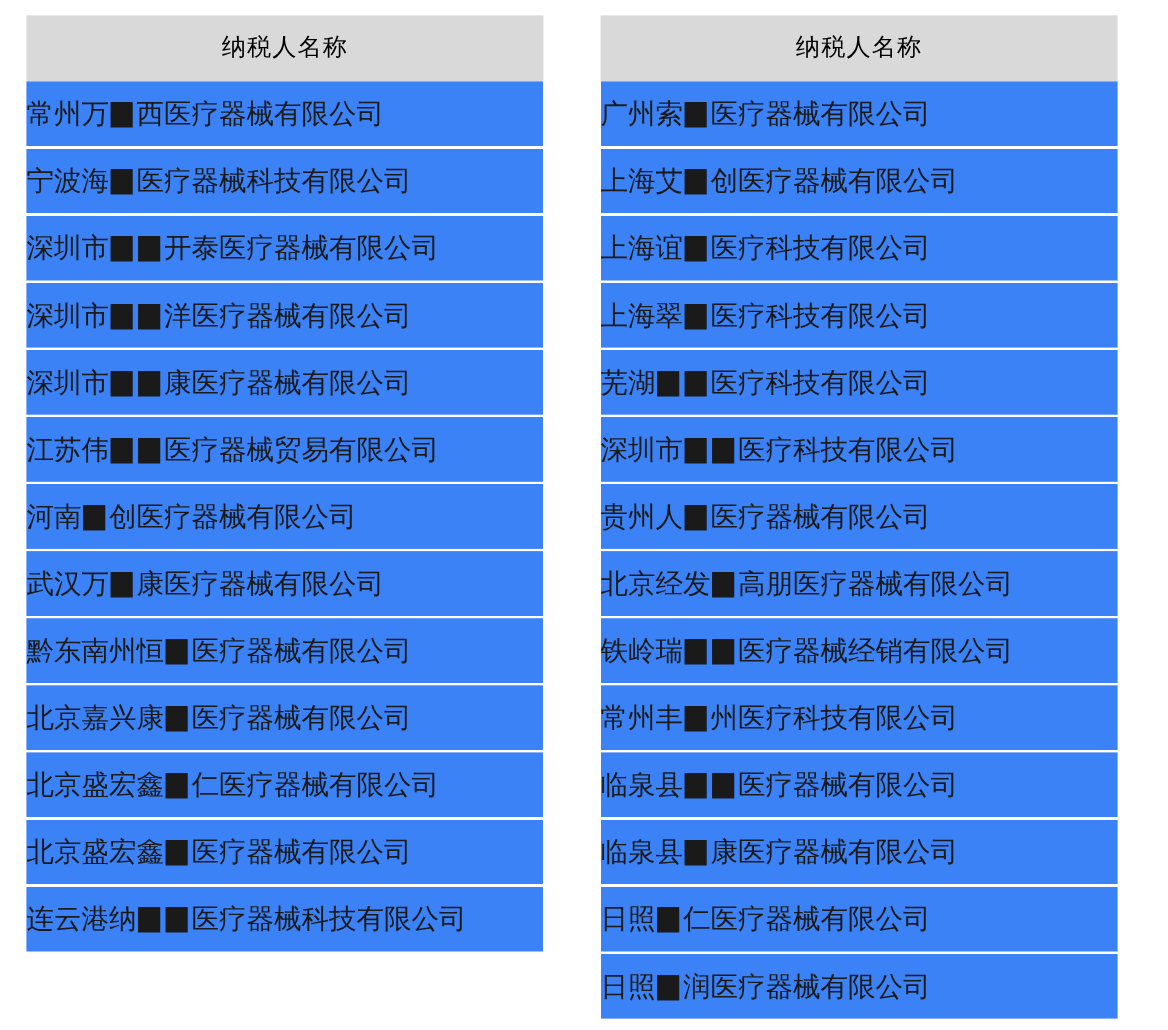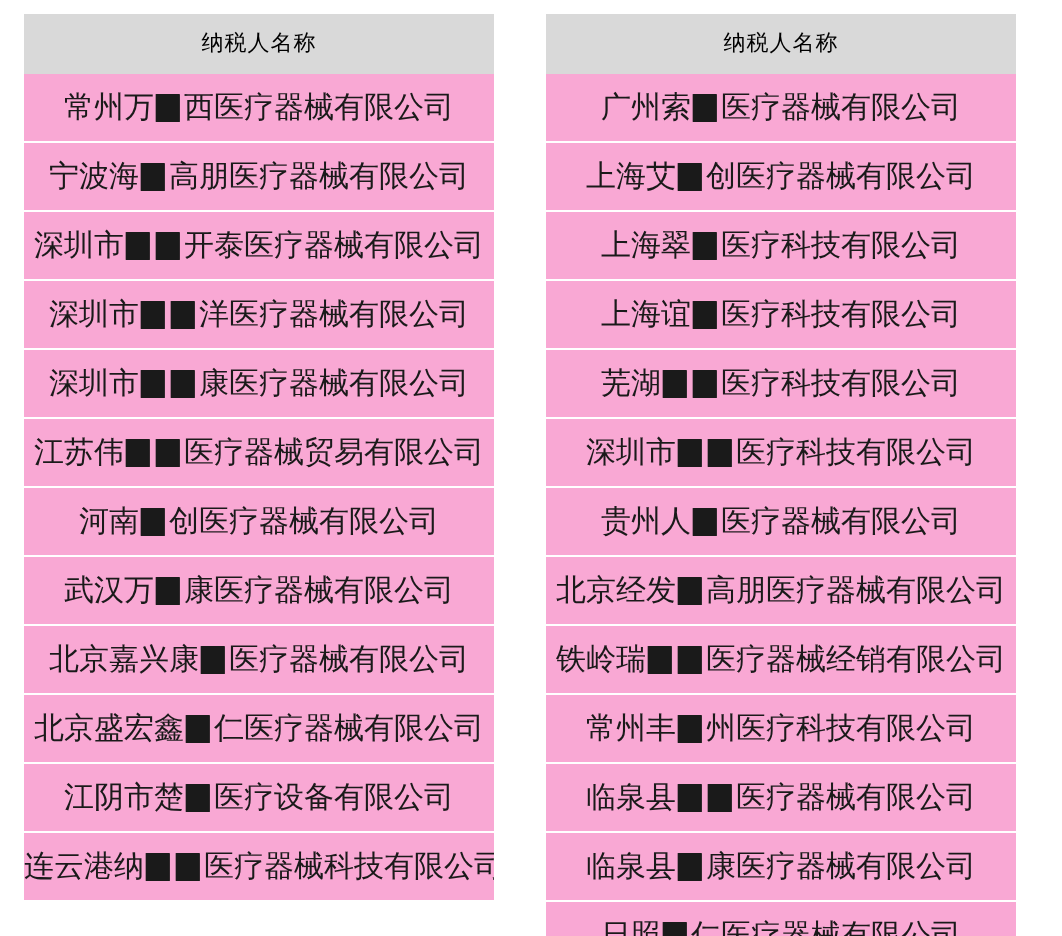--- a/index.html
+++ b/index.html
@@ -35,24 +35,24 @@
     background: #d9d9d9;
     color: #000000;
     font-weight: normal;
     font-size: 22px;
     text-align: center;
     padding: 14px 0 16px 0;
     border: none;
     letter-spacing: 1px;
   }
   .tbl td {
-    background: #f9a8d4;
+    background: #3b82f6;
     color: #1a1a1a;
-    font-size: 30px;
-    text-align: center;
+    font-size: 25px;
+    text-align: left;
     padding: 13px 0 13px 0;
     border-bottom: 2px solid #ffffff;
     white-space: nowrap;
     overflow: hidden;
   }
   .tbl tr:last-child td {
     border-bottom: none;
   }
 </style>
 </head>
@@ -65,48 +65,51 @@
       <thead>
         <tr>
           <th>纳税人名称</th>
         </tr>
       </thead>
       <tbody>
         <tr>
             <td>常州万▉西医疗器械有限公司</td>
           </tr>
         <tr>
-            <td>宁波海▉高朋医疗器械有限公司</td>
+            <td>宁波海▉医疗器械科技有限公司</td>
           </tr>
         <tr>
             <td>深圳市▉▉开泰医疗器械有限公司</td>
           </tr>
         <tr>
             <td>深圳市▉▉洋医疗器械有限公司</td>
           </tr>
         <tr>
             <td>深圳市▉▉康医疗器械有限公司</td>
           </tr>
         <tr>
             <td>江苏伟▉▉医疗器械贸易有限公司</td>
           </tr>
         <tr>
             <td>河南▉创医疗器械有限公司</td>
           </tr>
         <tr>
             <td>武汉万▉康医疗器械有限公司</td>
           </tr>
         <tr>
+            <td>黔东南州恒▉医疗器械有限公司</td>
+          </tr>
+        <tr>
             <td>北京嘉兴康▉医疗器械有限公司</td>
           </tr>
         <tr>
             <td>北京盛宏鑫▉仁医疗器械有限公司</td>
           </tr>
         <tr>
-            <td>江阴市楚▉医疗设备有限公司</td>
+            <td>北京盛宏鑫▉医疗器械有限公司</td>
           </tr>
         <tr>
             <td>连云港纳▉▉医疗器械科技有限公司</td>
           </tr>
       </tbody>
     </table>
 
     <table class="tbl">
       <thead>
         <tr>
@@ -114,24 +117,24 @@
         </tr>
       </thead>
       <tbody>
         <tr>
             <td>广州索▉医疗器械有限公司</td>
           </tr>
         <tr>
             <td>上海艾▉创医疗器械有限公司</td>
           </tr>
         <tr>
-            <td>上海翠▉医疗科技有限公司</td>
+            <td>上海谊▉医疗科技有限公司</td>
           </tr>
         <tr>
-            <td>上海谊▉医疗科技有限公司</td>
+            <td>上海翠▉医疗科技有限公司</td>
           </tr>
         <tr>
             <td>芜湖▉▉医疗科技有限公司</td>
           </tr>
         <tr>
             <td>深圳市▉▉医疗科技有限公司</td>
           </tr>
         <tr>
             <td>贵州人▉医疗器械有限公司</td>
           </tr>

